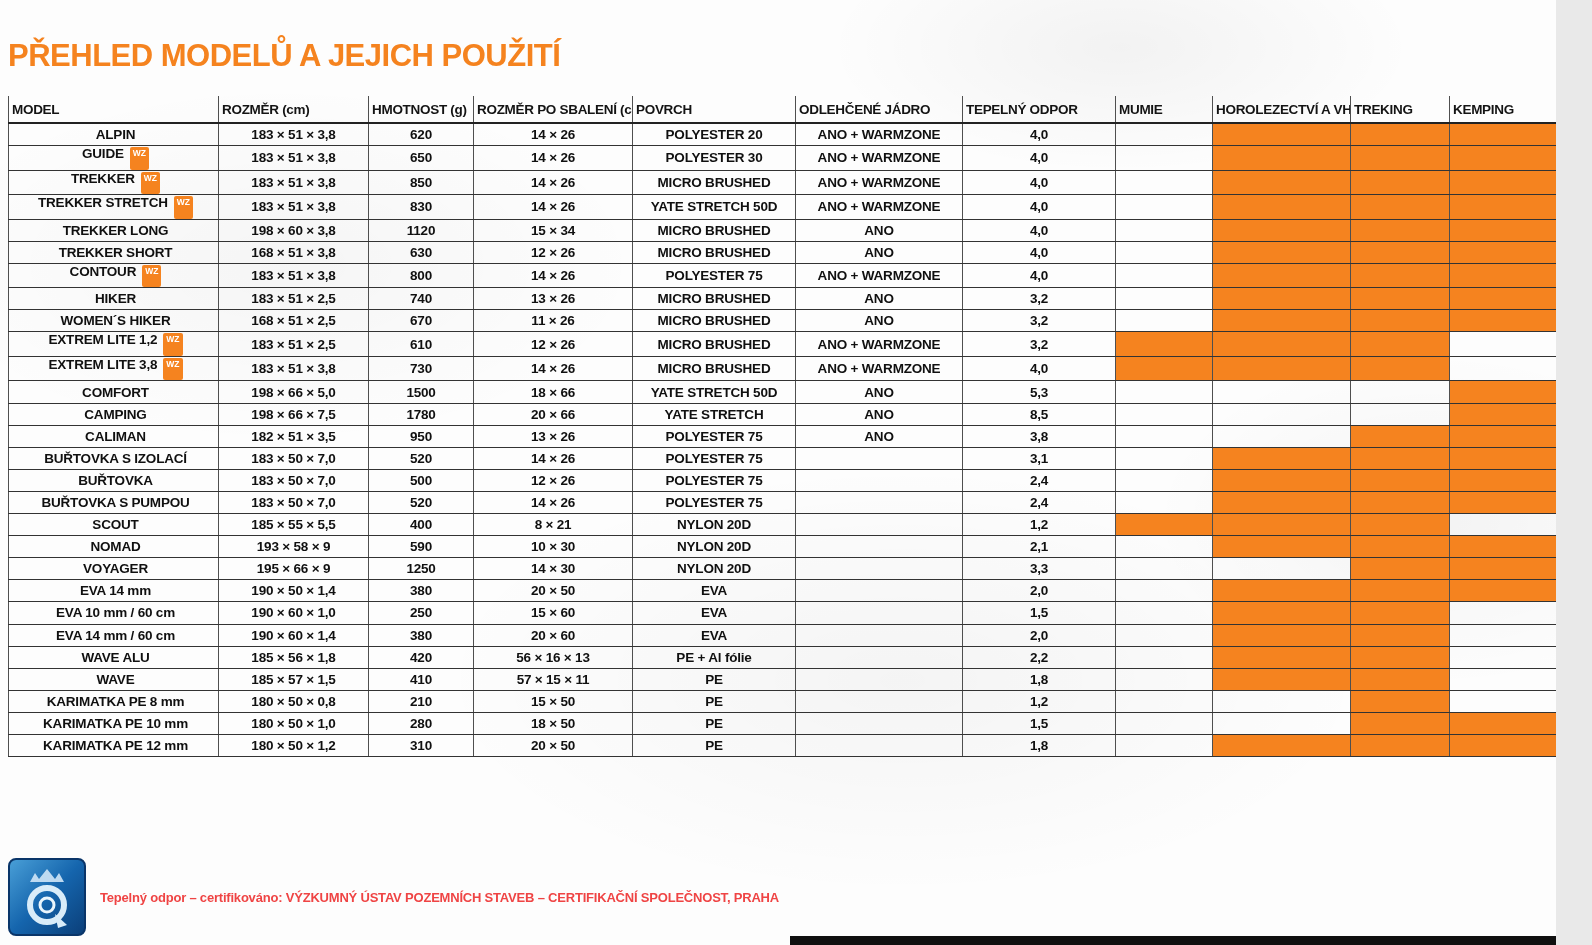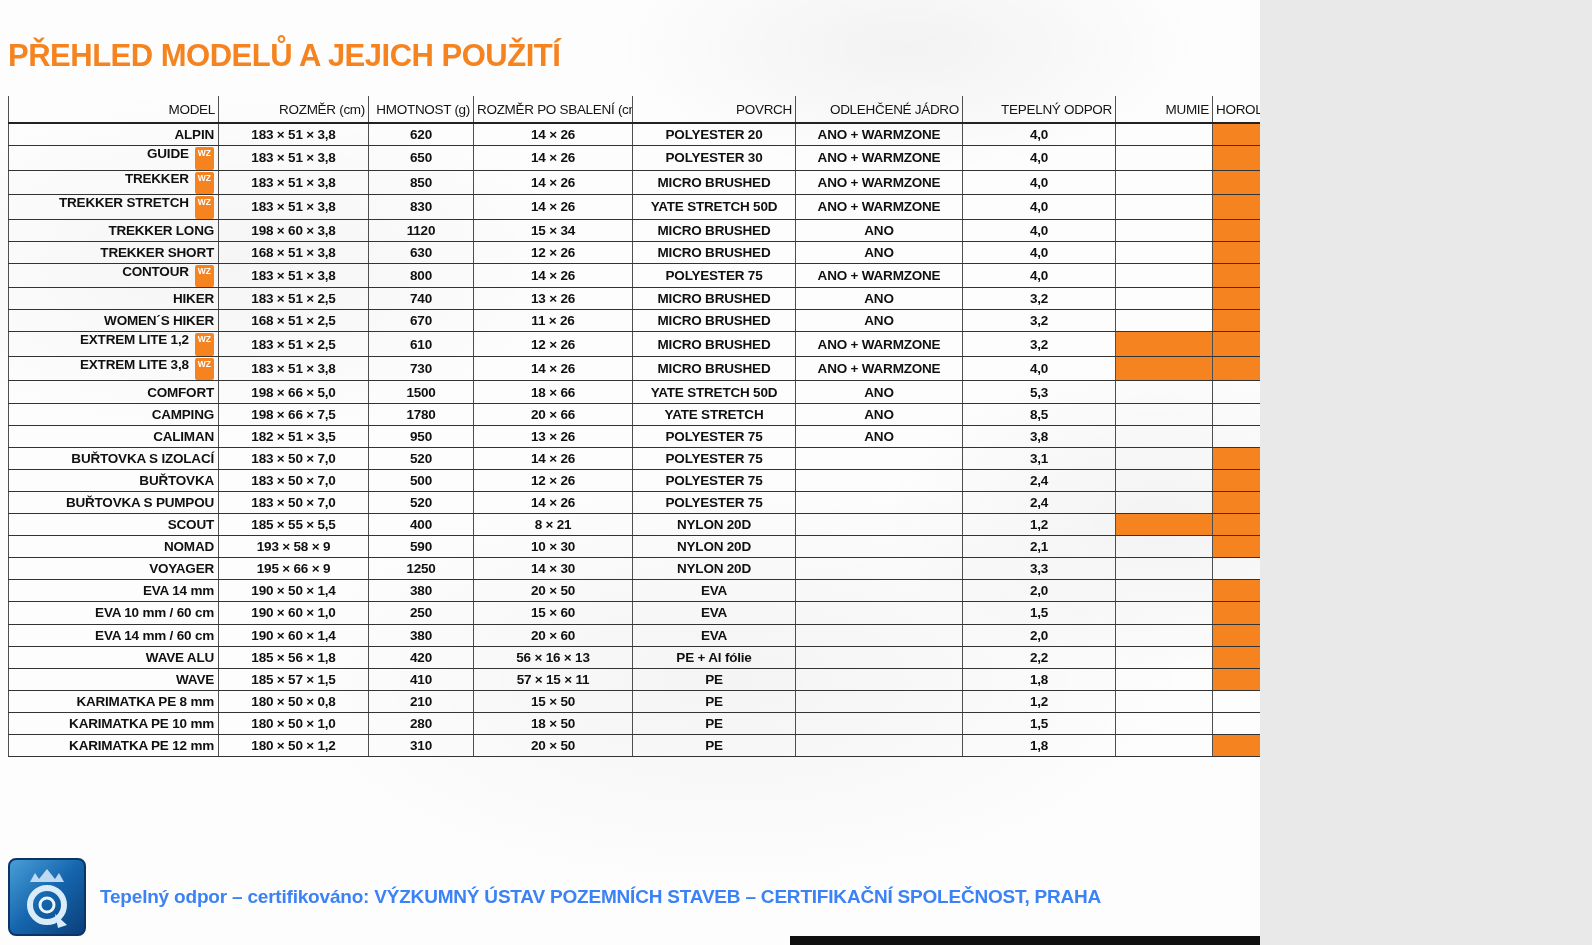--- a/index.html
+++ b/index.html
@@ -1,17 +1,17 @@
 <!DOCTYPE html>
 <html style="--accent: #F5831F;"><head>
 <meta charset="utf-8">
 <style>
   html,body { margin:0; padding:0; background:#e9e9e9; }
   .page {
-    position:relative; width:1260px; height:945px; overflow:hidden;
+    position:relative; width:1556px; height:945px; overflow:hidden;
     background:#fdfdfd;
     font-family:"Liberation Sans", sans-serif;
   }
   
   .page::before {
     content:""; position:absolute; inset:0; pointer-events:none;
     background:
       radial-gradient(420px 180px at 72% 5%, rgba(0,0,0,0.045), transparent 70%),
       radial-gradient(520px 260px at 18% 28%, rgba(0,0,0,0.03), transparent 70%),
       radial-gradient(650px 300px at 58% 72%, rgba(0,0,0,0.035), transparent 72%),
@@ -23,45 +23,45 @@
     color:var(--accent,#F5831F); white-space:nowrap;
   }
   table.models {
     position:absolute; left:8px; top:96px; width:1572px;
     border-collapse:collapse; table-layout:fixed;
     border-left:1.5px solid #3a3a3a;
   }
   th {
     height:26px; padding:0 3px;
     border-bottom:2.5px solid #222; border-left:1px solid #4f4f4f;
-    font-size:13.5px; font-weight:400; letter-spacing:-0.3px;
-    color:#141414; text-align:right; white-space:nowrap; overflow:hidden;
+    font-size:13.5px; font-weight:700; letter-spacing:-0.3px;
+    color:#141414; text-align:left; white-space:nowrap; overflow:hidden;
   }
   td {
     height:21.1px; padding:0 4px;
     border-bottom:1.8px solid #333; border-left:1px solid #4f4f4f;
     font-size:13.5px; font-weight:700; letter-spacing:-0.2px;
     color:#101010; text-align:center; white-space:nowrap; overflow:hidden;
     background:transparent;
   }
-  td.c-model { text-align:right; padding-left:8px; }
+  td.c-model { text-align:center; padding-left:8px; }
   td.c-use.on { background:var(--accent,#F5831F); }
   .wz-badge {
     display:inline-block; margin-left:6px; padding:2px 3px 12px 3px;
     background:var(--accent,#F5831F); color:#fff;
     font-size:8.5px; font-weight:800; line-height:1; letter-spacing:0;
     border-radius:2px; vertical-align:2px;
   }
   .footer {
     position:absolute; left:8px; top:858px;
     display:flex; align-items:center; gap:14px;
   }
   .cert-logo { width:78px; height:78px; display:block; }
   .footer-text {
-    font-size:19px; font-weight:700; letter-spacing:-0.2px; color:#3b82f6;
+    font-size:13px; font-weight:700; letter-spacing:-0.2px; color:#ef4444;
     white-space:nowrap;
   }
   .bottom-bar {
     position:absolute; left:790px; right:0; bottom:0; height:9px;
     background:#101010;
   }
 </style>
 </head>
 <body>
 

